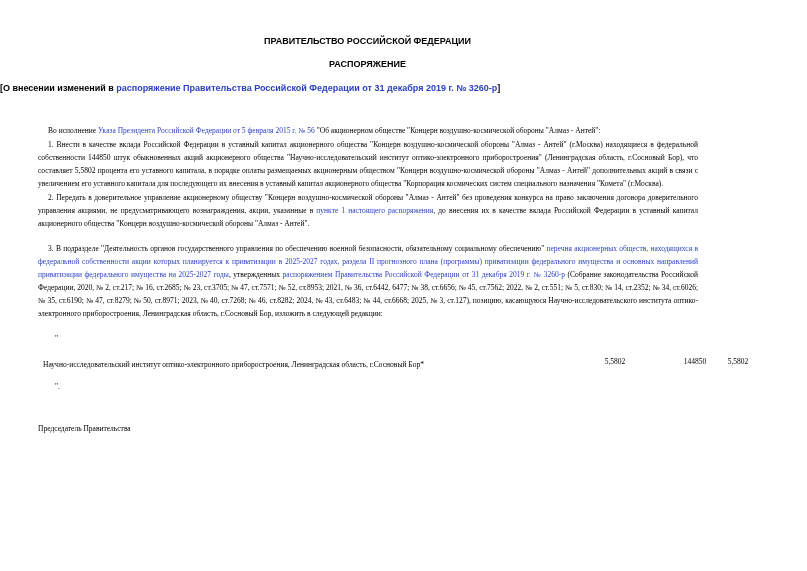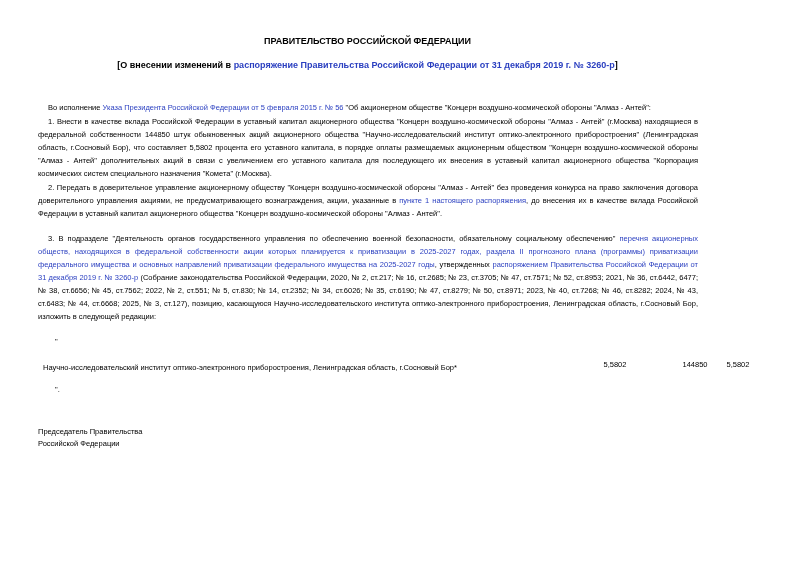--- a/index.html
+++ b/index.html
@@ -9,25 +9,25 @@
     font-family:"Liberation Sans", sans-serif;
     position:relative; overflow:hidden;
     -webkit-font-smoothing:antialiased;
   }
   .page { position:absolute; top:0; left:0; width:735px; height:571px; }
 
   .hdr { text-align:center; font-weight:bold; font-size:9px; line-height:11px; }
   .hdr-org   { padding-top:36px; }
   .hdr-type  { margin-top:12px; }
   .hdr-date  { margin-top:12px; font-size:8.5px; }
-  .doc-title { margin-top:13px; text-align:center; font-weight:bold; font-size:9px; line-height:11px; }
+  .doc-title { margin-top:13px; text-align:left; font-weight:bold; font-size:9px; line-height:11px; }
 
   .body-text {
     margin:30px 37px 0 38px;
-    font-size:7.5px; line-height:13px;
+    font-size:7.5px; line-height:13px;font-family:Liberation Serif, serif;
   }
   .para {
     text-align:justify; text-align-last:left;
     text-indent:10px;
     margin:0;
   }
   .para + .para { margin-top:1px; }
   .para.gap-lg { margin-top:12px; }
 
   .doc-link { color:#2a3fc0; }
@@ -47,20 +47,21 @@
     text-align:left;
     font-size:7.5px; line-height:12px;
   }
 </style>
 </head>
 <body>
 
 <div class="page">
 
   <div class="hdr hdr-org">ПРАВИТЕЛЬСТВО РОССИЙСКОЙ ФЕДЕРАЦИИ</div>
+  <div class="hdr hdr-type">РАСПОРЯЖЕНИЕ</div>
 
   <div class="doc-title"><span>[О внесении изменений в </span><span class="doc-link">распоряжение Правительства Российской Федерации от 31 декабря 2019 г. № 3260-р</span><span>]</span></div>
 
   <div class="body-text">
     <p class="para"><span>Во исполнение </span><span class="doc-link">Указа Президента Российской Федерации от 5 февраля 2015 г. № 56</span><span> "Об акционерном обществе "Концерн воздушно-космической обороны "Алмаз - Антей":</span></p>
     <p class="para"><span>1. Внести в качестве вклада Российской Федерации в уставный капитал акционерного общества "Концерн воздушно-космической обороны "Алмаз - Антей" (г.Москва) находящиеся в федеральной собственности 144850 штук обыкновенных акций акционерного общества "Научно-исследовательский институт оптико-электронного приборостроения" (Ленинградская область, г.Сосновый Бор), что составляет 5,5802 процента его уставного капитала, в порядке оплаты размещаемых акционерным обществом "Концерн воздушно-космической обороны "Алмаз - Антей" дополнительных акций в связи с увеличением его уставного капитала для последующего их внесения в уставный капитал акционерного общества "Корпорация космических систем специального назначения "Комета" (г.Москва).</span></p>
     <p class="para"><span>2. Передать в доверительное управление акционерному обществу "Концерн воздушно-космической обороны "Алмаз - Антей" без проведения конкурса на право заключения договора доверительного управления акциями, не предусматривающего вознаграждения, акции, указанные в </span><span class="doc-link">пункте 1 настоящего распоряжения</span><span>, до внесения их в качестве вклада Российской Федерации в уставный капитал акционерного общества "Концерн воздушно-космической обороны "Алмаз - Антей".</span></p>
     <p class="para gap-lg"><span>3. В подразделе "Деятельность органов государственного управления по обеспечению военной безопасности, обязательному социальному обеспечению" </span><span class="doc-link">перечня акционерных обществ, находящихся в федеральной собственности акции которых планируется к приватизации в 2025-2027 годах, раздела II прогнозного плана (программы) приватизации федерального имущества и основных направлений приватизации федерального имущества на 2025-2027 годы</span><span>, утвержденных </span><span class="doc-link">распоряжением Правительства Российской Федерации от 31 декабря 2019 г. № 3260-р</span><span> (Собрание законодательства Российской Федерации, 2020, № 2, ст.217; № 16, ст.2685; № 23, ст.3705; № 47, ст.7571; № 52, ст.8953; 2021, № 36, ст.6442, 6477; № 38, ст.6656; № 45, ст.7562; 2022, № 2, ст.551; № 5, ст.830; № 14, ст.2352; № 34, ст.6026; № 35, ст.6190; № 47, ст.8279; № 50, ст.8971; 2023, № 40, ст.7268; № 46, ст.8282; 2024, № 43, ст.6483; № 44, ст.6668; 2025, № 3, ст.127), позицию, касающуюся Научно-исследовательского института оптико-электронного приборостроения, Ленинградская область, г.Сосновый Бор, изложить в следующей редакции:</span></p>
 
     <div class="quote-line">"</div>
@@ -70,17 +71,16 @@
       <span class="row-num n1">5,5802</span>
       <span class="row-num n2">144850</span>
       <span class="row-num n3">5,5802</span>
     </div>
 
     <div class="quote-line">".</div>
 
 
     <div class="signature">
       <div>Председатель Правительства</div>
-      <div>Российской Федерации</div>
     </div>
   </div>
 
 </div>
 
 </body></html>

